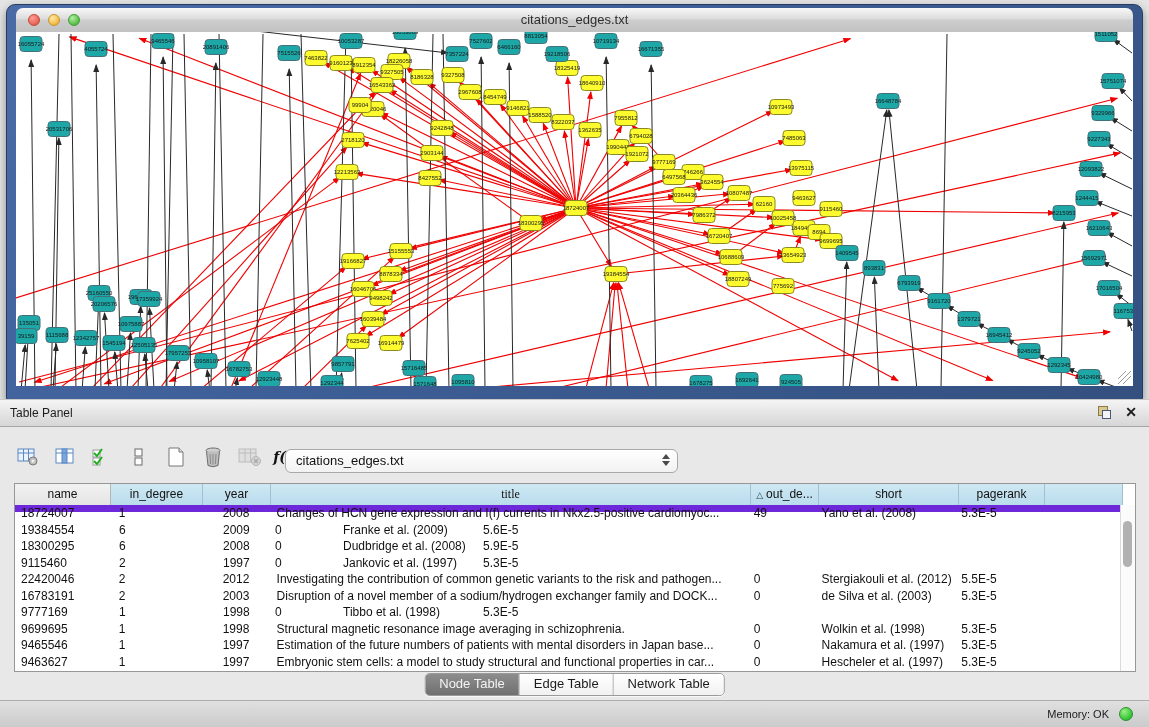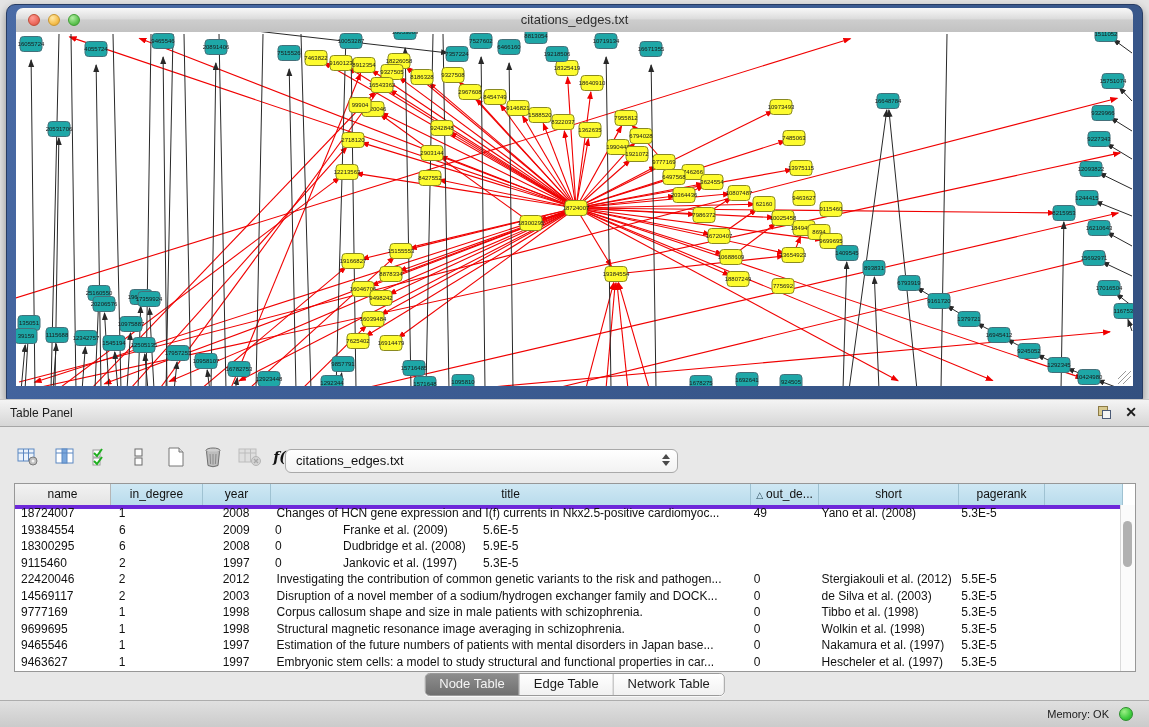--- a/index.html
+++ b/index.html
@@ -65,21 +65,21 @@
   }
   .combo-arrows{position:absolute;right:7px;top:4px;display:flex;flex-direction:column;gap:2px;}
   .combo-arrows i{display:block;width:0;height:0;border-left:4px solid transparent;border-right:4px solid transparent;}
   .arr-up{border-bottom:5px solid #4a4a4a;}
   .arr-dn{border-top:5px solid #4a4a4a;}
   
   .tbl{
     position:absolute;left:14px;top:56px;width:1122px;height:189px;box-sizing:border-box;
     background:#ffffff;border:1px solid #979797;overflow:hidden;
   }
-  .tbl-head{display:flex;height:21px;border-bottom:4px solid #6d28d9;}
+  .tbl-head{display:flex;height:21px;border-bottom:7px solid #6d28d9;}
   .th{
     box-sizing:border-box;height:21px;line-height:20px;font-size:12px;color:#111;text-align:center;
     background:linear-gradient(#cfe8f4,#b9dcec);border-right:1px solid #9fc2d2;overflow:hidden;white-space:nowrap;
   }
   .th.name-col{background:linear-gradient(#f2f2f2,#e4e4e4);border-right:1px solid #b5b5b5;}
   .th .sort{font-size:9px;margin-right:3px;color:#1d3d4d;}
   .tbl-rows{position:absolute;left:0;top:21px;right:14px;bottom:0;}
   .tr{display:flex;height:16.5px;}
   .td{box-sizing:border-box;font-size:12px;color:#111;line-height:16.5px;white-space:nowrap;overflow:hidden;}
   .vscroll{
@@ -847,21 +847,21 @@
         <i class="arr-up"></i>
         <i class="arr-dn"></i>
       </span>
   </div>
 
   <div class="tbl">
     <div class="tbl-head" id="tbl-head">
         <div class="th name-col" style="width: 96px;"><span>name</span></div>
         <div class="th" style="width: 92px;"><span>in_degree</span></div>
         <div class="th" style="width: 68px;"><span>year</span></div>
-        <div class="th" style="width: 480px;"><span>title</span></div>
+        <div class="th" style="width: 480px; font-family: Liberation Serif, serif;"><span>title</span></div>
         <div class="th" style="width: 68px;"><span class="sort">△</span><span>out_de...</span></div>
         <div class="th" style="width: 140px;"><span>short</span></div>
         <div class="th" style="width: 86px;"><span>pagerank</span></div>
         <div class="th" style="width: 78px;"><span></span></div>
       </div>
     <div class="tbl-rows" id="tbl-rows">
         <div class="tr">
           <div class="td" style="width: 96px; padding-left: 6px;">18724007</div>
           <div class="td" style="width: 92px; padding-left: 8px;">1</div>
           <div class="td" style="width: 68px; padding-left: 20px;">2008</div>
@@ -902,34 +902,33 @@
           <div class="td" style="width: 96px; padding-left: 6px;">22420046</div>
           <div class="td" style="width: 92px; padding-left: 8px;">2</div>
           <div class="td" style="width: 68px; padding-left: 20px;">2012</div>
           <div class="td" style="width: 480px; padding-left: 6px;">Investigating the contribution of common genetic variants to the risk and pathogen...</div>
           <div class="td" style="width: 68px; padding-left: 4px;">0</div>
           <div class="td" style="width: 140px; padding-left: 4px;">Stergiakouli et al. (2012)</div>
           <div class="td" style="width: 86px; padding-left: 4px;">5.5E-5</div>
           <div class="td" style="width: 78px; padding-left: 0px;"></div>
         </div>
         <div class="tr">
-          <div class="td" style="width: 96px; padding-left: 6px;">14569117</div>
+          <div class="td" style="width: 96px; padding-left: 6px;">16783191</div>
           <div class="td" style="width: 92px; padding-left: 8px;">2</div>
           <div class="td" style="width: 68px; padding-left: 20px;">2003</div>
           <div class="td" style="width: 480px; padding-left: 6px;">Disruption of a novel member of a sodium/hydrogen exchanger family and DOCK...</div>
           <div class="td" style="width: 68px; padding-left: 4px;">0</div>
           <div class="td" style="width: 140px; padding-left: 4px;">de Silva et al. (2003)</div>
           <div class="td" style="width: 86px; padding-left: 4px;">5.3E-5</div>
           <div class="td" style="width: 78px; padding-left: 0px;"></div>
         </div>
         <div class="tr">
           <div class="td" style="width: 96px; padding-left: 6px;">9777169</div>
           <div class="td" style="width: 92px; padding-left: 8px;">1</div>
           <div class="td" style="width: 68px; padding-left: 20px;">1998</div>
-          <div class="td" style="width: 480px; padding-left: 6px;">Corpus callosum shape and size in male patients with schizophrenia.</div>
           <div class="td" style="width: 68px; padding-left: 4px;">0</div>
           <div class="td" style="width: 140px; padding-left: 4px;">Tibbo et al. (1998)</div>
           <div class="td" style="width: 86px; padding-left: 4px;">5.3E-5</div>
           <div class="td" style="width: 78px; padding-left: 0px;"></div>
         </div>
         <div class="tr">
           <div class="td" style="width: 96px; padding-left: 6px;">9699695</div>
           <div class="td" style="width: 92px; padding-left: 8px;">1</div>
           <div class="td" style="width: 68px; padding-left: 20px;">1998</div>
           <div class="td" style="width: 480px; padding-left: 6px;">Structural magnetic resonance image averaging in schizophrenia.</div>

